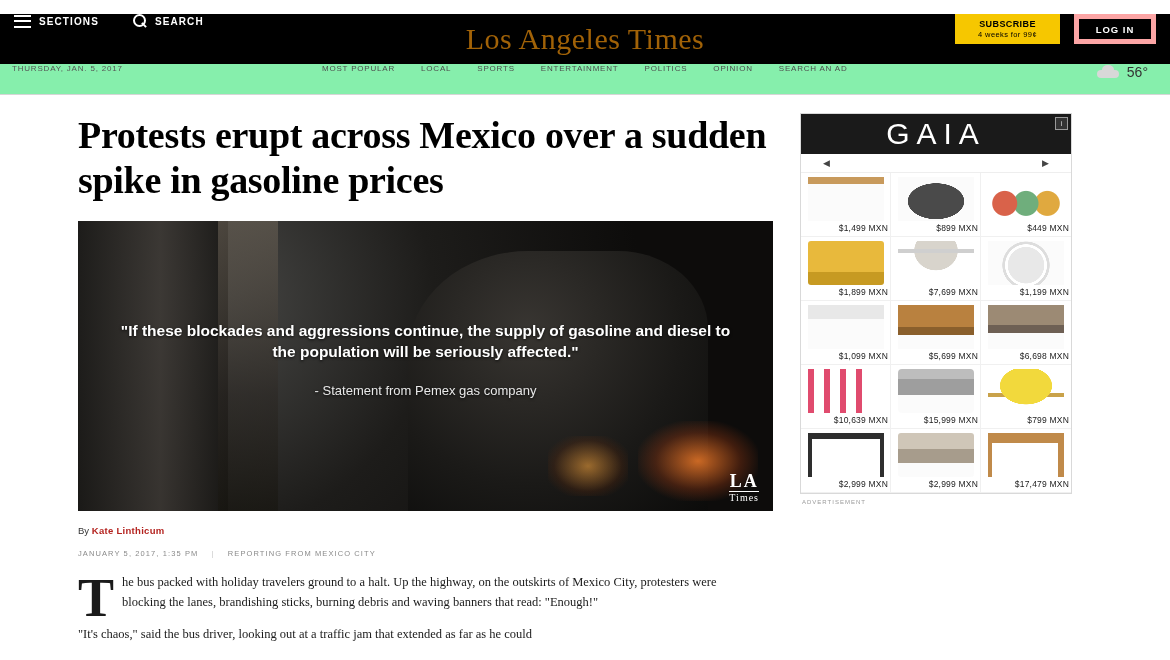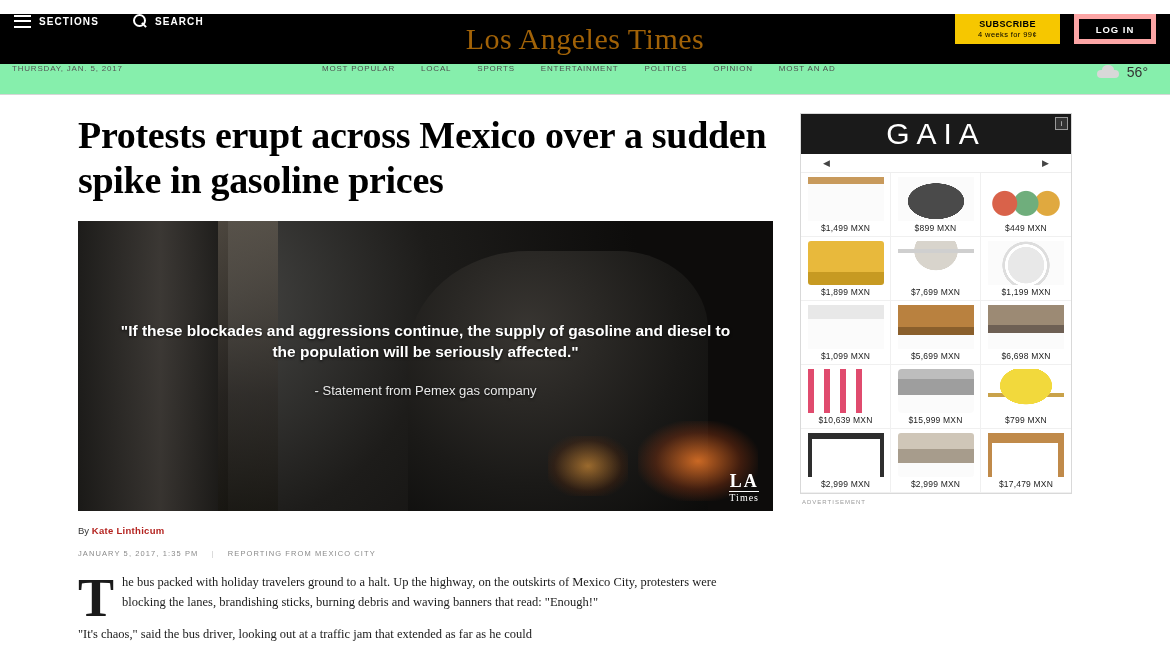--- a/index.html
+++ b/index.html
@@ -412,21 +412,21 @@
     border-bottom: 1px solid #eee;
     color: #444;
     font-size: 9px;
   }
   .ad-grid {
     display: grid;
     grid-template-columns: repeat(3, 1fr);
   }
   .ad-cell {
     padding: 4px 2px 3px 2px;
-    text-align: center;
+    text-align: right;
     border-right: 1px solid #f0f0f0;
     border-bottom: 1px solid #f0f0f0;
   }
   .ad-cell:nth-child(3n) { border-right: none; }
   .ad-thumb {
     height: 44px;
     margin: 0 auto 2px auto;
     width: 76px;
     position: relative;
     background: #fbfbfb;
@@ -498,21 +498,21 @@
 
   <div class="subnav">
     <div class="date">THURSDAY, JAN. 5, 2017</div>
     <div class="links">
       <a href="#">MOST POPULAR</a>
       <a href="#">LOCAL</a>
       <a href="#">SPORTS</a>
       <a href="#">ENTERTAINMENT</a>
       <a href="#">POLITICS</a>
       <a href="#">OPINION</a>
-      <a href="#">MOST AN AD</a>
+      <a href="#">SEARCH AN AD</a>
     </div>
     <div class="weather">
       <span class="cloud-icon"></span>
       <span class="temp">56°</span>
     </div>
   </div>
 
   <div class="content">
 
     <div class="article-col">

